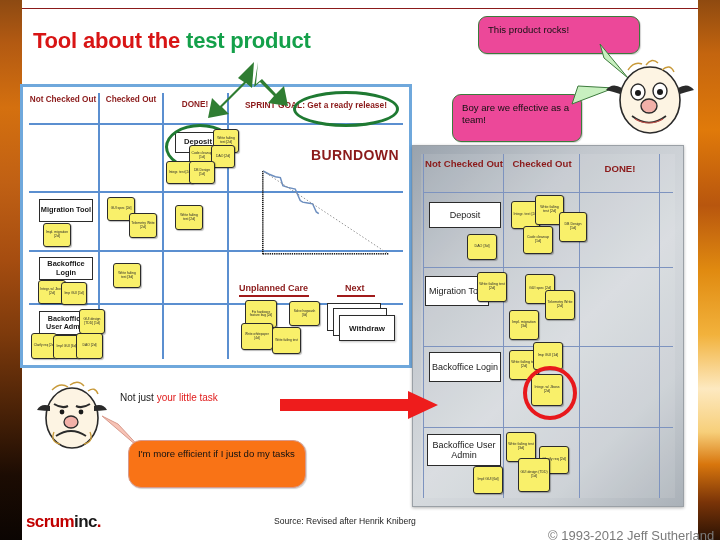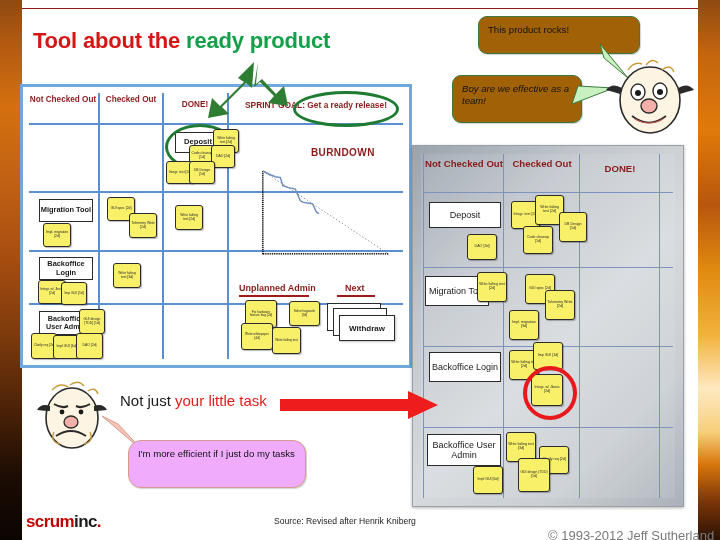--- a/index.html
+++ b/index.html
@@ -37,21 +37,21 @@
   #left-board{position:absolute;left:20px;top:84px;width:386px;height:278px;
               background:#ffffff;border:3px solid #6fa8dc;}
   #left-board .grid-line{position:absolute;background:#5b8fd0;}
   #left-board .h{height:2px;left:6px;right:6px;}
   #left-board .v{width:2px;top:6px;bottom:6px;}
   #left-board .col-head{font-size:8.2px;}
 
   .sprint-goal{position:absolute;color:#8b1a1a;font-weight:bold;font-size:8.4px;
                white-space:nowrap;}
   .green-ellipse{position:absolute;border:3.2px solid #1f7a32;border-radius:50%;}
-  .burndown-title{position:absolute;color:#8b1a1a;font-weight:bold;font-size:10px;
+  .burndown-title{position:absolute;color:#8b1a1a;font-weight:bold;font-size:14px;
                   letter-spacing:.4px;}
   .section-title{position:absolute;color:#8b1a1a;font-weight:bold;font-size:9px;
                  white-space:nowrap;}
   .section-rule{position:absolute;height:2.4px;background:#a11a1a;}
   .next-card{position:absolute;background:#ffffff;border:1.5px solid #2b2b2b;text-align:center;}
   .next-card.top{display:flex;align-items:center;justify-content:center;
                  font-weight:bold;color:#1a1a1a;font-size:8px;
                  box-shadow:1px 1px 2px rgba(0,0,0,.25);}
 
   
@@ -61,46 +61,46 @@
   #right-board .panel{position:absolute;left:8px;top:8px;right:8px;bottom:8px;
                       background:rgba(255,255,255,.10);}
   #right-board .grid-line{position:absolute;background:#7d93bf;}
   #right-board .h{height:1px;left:10px;right:10px;}
   #right-board .v{width:1px;top:8px;bottom:8px;}
   #right-board .col-head{font-size:9.6px;}
   .red-circle{position:absolute;border:4px solid #e8181c;border-radius:50%;}
 
   
   .bubble{position:absolute;border:1px solid #3c7a3c;border-radius:9px;
-          background:#a16207;color:#111;font-size:9.6px;padding:7px 9px;
+          background:#ec4899;color:#111;font-size:9.6px;padding:7px 9px;
           line-height:1.28;box-shadow:1px 1px 1px rgba(0,0,0,.18);}
-  .bubble.pink{background:#f0abfc;border:1px solid #d89a8c;border-radius:13px;}
-
-  .tagline{position:absolute;font-size:15px;white-space:nowrap;}
+  .bubble.pink{background:#f97316;border:1px solid #d89a8c;border-radius:13px;}
+
+  .tagline{position:absolute;font-size:10px;white-space:nowrap;}
   .tagline .blk{color:#1a1a1a;}
   .tagline .red{color:#e01b1b;}
 
   
   .logo{position:absolute;font-size:17px;font-weight:bold;letter-spacing:-.6px;}
   .logo .a{color:#c00000;}
   .logo .b{color:#1a1a1a;}
   .logo .c{color:#c00000;}
   .source{position:absolute;font-size:8.6px;color:#222;white-space:nowrap;}
   .copyright{position:absolute;font-size:13px;color:#7a7a7a;white-space:nowrap;}
 </style>
 </head>
 <body>
 
 <div class="edge-stripe edge-left"></div>
 <div class="edge-stripe edge-right"></div>
 <div class="top-rule"></div>
 
 <div class="title">
   <span class="red">Tool about the</span>
-  <span class="green">ready product</span>
+  <span class="green">test product</span>
 </div>
 
 <div id="left-board">
 
   <div class="grid-line h" style="top:36px;"></div>
   <div class="grid-line h" style="top:104px;"></div>
   <div class="grid-line h" style="top:163px;"></div>
   <div class="grid-line h" style="top:216px;"></div>
   <div class="grid-line v" style="left:75px;"></div>
   <div class="grid-line v" style="left:139px;"></div>
@@ -236,21 +236,21 @@
       <rect x="124.92857142857143" y="88" width="1.3" height="1.6" fill="#1a1a1a"></rect>
       <rect x="127.14285714285714" y="88" width="1.3" height="1.6" fill="#1a1a1a"></rect>
       <rect x="129.35714285714286" y="88" width="1.3" height="1.6" fill="#1a1a1a"></rect>
       <rect x="131.57142857142856" y="88" width="1.3" height="1.6" fill="#1a1a1a"></rect>
       <rect x="133.78571428571428" y="88" width="1.3" height="1.6" fill="#1a1a1a"></rect>
       <rect x="136" y="88" width="1.3" height="1.6" fill="#1a1a1a"></rect>
       <polyline points="12,6 18.2,9.280000000000001 24.4,11.739999999999995 29.36,12.560000000000002 31.84,20.760000000000005 36.8,22.39999999999999 44.24,24.04 49.199999999999996,35.519999999999996 51.68,37.160000000000004 56.64,37.980000000000004 61.6,38.800000000000004 65.32,47 67.80000000000001,48.64" fill="none" stroke="#6c8ebf" stroke-width="1.5"></polyline>
       <polyline points="12,6 136,88" fill="none" stroke="#8a8a8a" stroke-width="0.9" stroke-dasharray="1.5,2"></polyline>
     </svg>
 
-  <div class="section-title" style="left:216px;top:196px;">Unplanned Admin</div>
+  <div class="section-title" style="left:216px;top:196px;">Unplanned Care</div>
   <div class="section-rule" style="left:216px;top:208px;width:70px;"></div>
   <div class="note" style="left:222px;top:213px;width:28px;height:24px;font-size:3.2px;padding:1px;">Fix hardware feature bug [2d]</div>
   <div class="note" style="left:218px;top:236px;width:28px;height:23px;font-size:3.2px;padding:1px;">Write whitepaper [4d]</div>
   <div class="note" style="left:266px;top:214px;width:27px;height:21px;font-size:3.2px;padding:1px;">Solve hogwash [3d]</div>
   <div class="note" style="left:249px;top:240px;width:25px;height:23px;font-size:3.2px;padding:1px;">Write failing test</div>
 
   <div class="section-title" style="left:322px;top:196px;">Next</div>
   <div class="section-rule" style="left:314px;top:208px;width:38px;"></div>
   <div class="next-card" style="left:304px;top:216px;width:52px;height:26px;"></div>
   <div class="next-card" style="left:310px;top:221px;width:52px;height:26px;"></div>
@@ -306,21 +306,21 @@
 
 <svg width="160" height="30" viewBox="0 0 160 30" style="position:absolute;left:280px;top:390px;">
   <path d="M0 9 L128 9 L128 1 L158 15 L128 29 L128 21 L0 21 Z" fill="#ee1c1c"></path>
 </svg>
 
 <div class="bubble" style="left:478px;top:16px;width:142px;height:22px;">This product rocks!</div>
 <svg width="40" height="40" viewBox="0 0 40 40" style="position:absolute;left:598px;top:44px;">
   <path d="M2 0 L30 34 L6 14 Z" fill="#c8f0c0" stroke="#3c7a3c" stroke-width="1"></path>
 </svg>
 
-<div class="bubble" style="left:452px;top:75px;width:110px;height:32px;font-style:italic;">Boy are we effective as a team!</div>
+<div class="bubble" style="left:452px;top:94px;width:110px;height:32px;">Boy are we effective as a team!</div>
 <svg width="48" height="30" viewBox="0 0 48 30" style="position:absolute;left:568px;top:84px;">
   <path d="M46 4 L4 20 L10 2 Z" fill="#c8f0c0" stroke="#3c7a3c" stroke-width="1"></path>
 </svg>
 
 <svg width="96" height="78" viewBox="0 0 96 78" style="position:absolute;left:602px;top:58px;">
   <ellipse cx="48" cy="42" rx="30" ry="33" fill="#fdf4e3" stroke="#2a2a2a" stroke-width="1.6"></ellipse>
   <path d="M26 12 q6 -9 14 -6 M44 7 q6 -8 12 -2 M60 12 q8 -7 12 2" stroke="#c89a3a" stroke-width="1.4" fill="none"></path>
   <path d="M20 30 q-10 -6 -16 2 q8 2 14 4 Z" fill="#2a2a2a"></path>
   <path d="M76 30 q10 -6 16 2 q-8 2 -14 4 Z" fill="#2a2a2a"></path>
   <ellipse cx="36" cy="34" rx="7" ry="8" fill="#ffffff" stroke="#2a2a2a" stroke-width="1.4"></ellipse>

